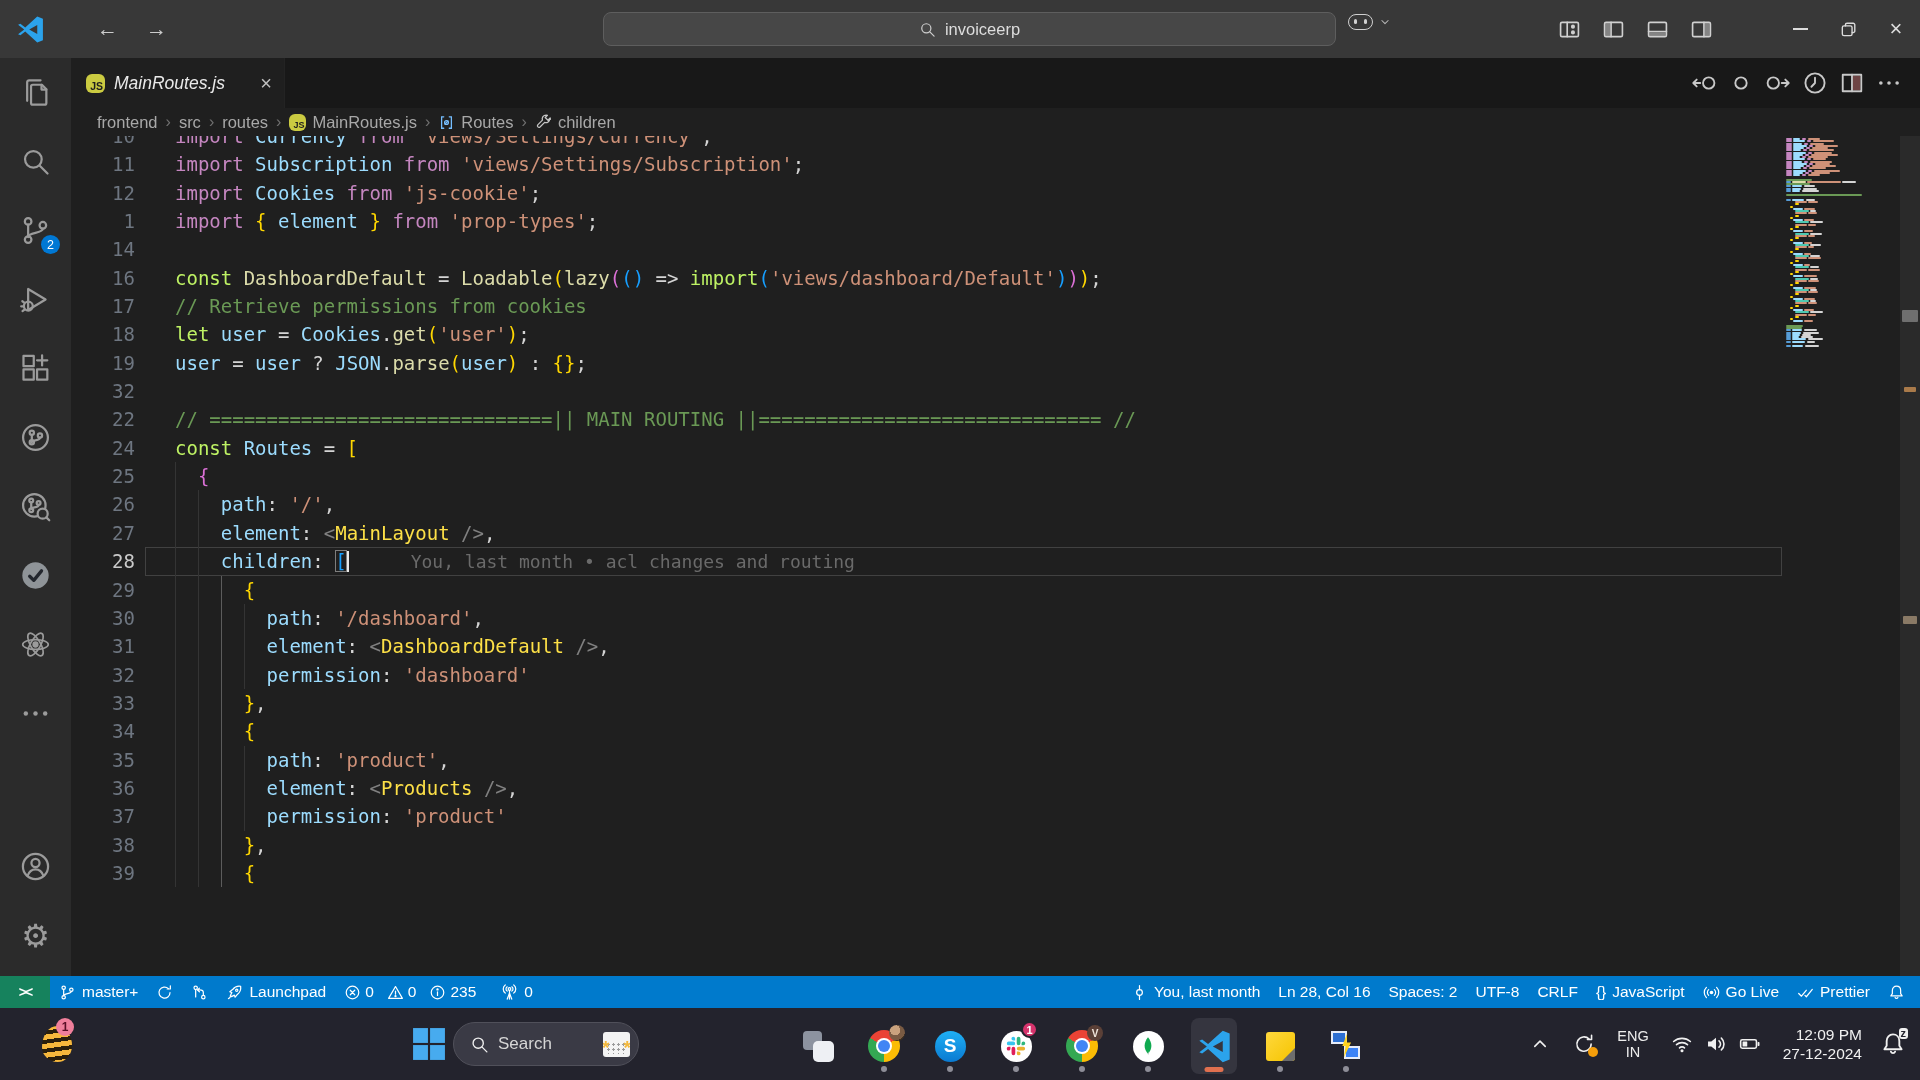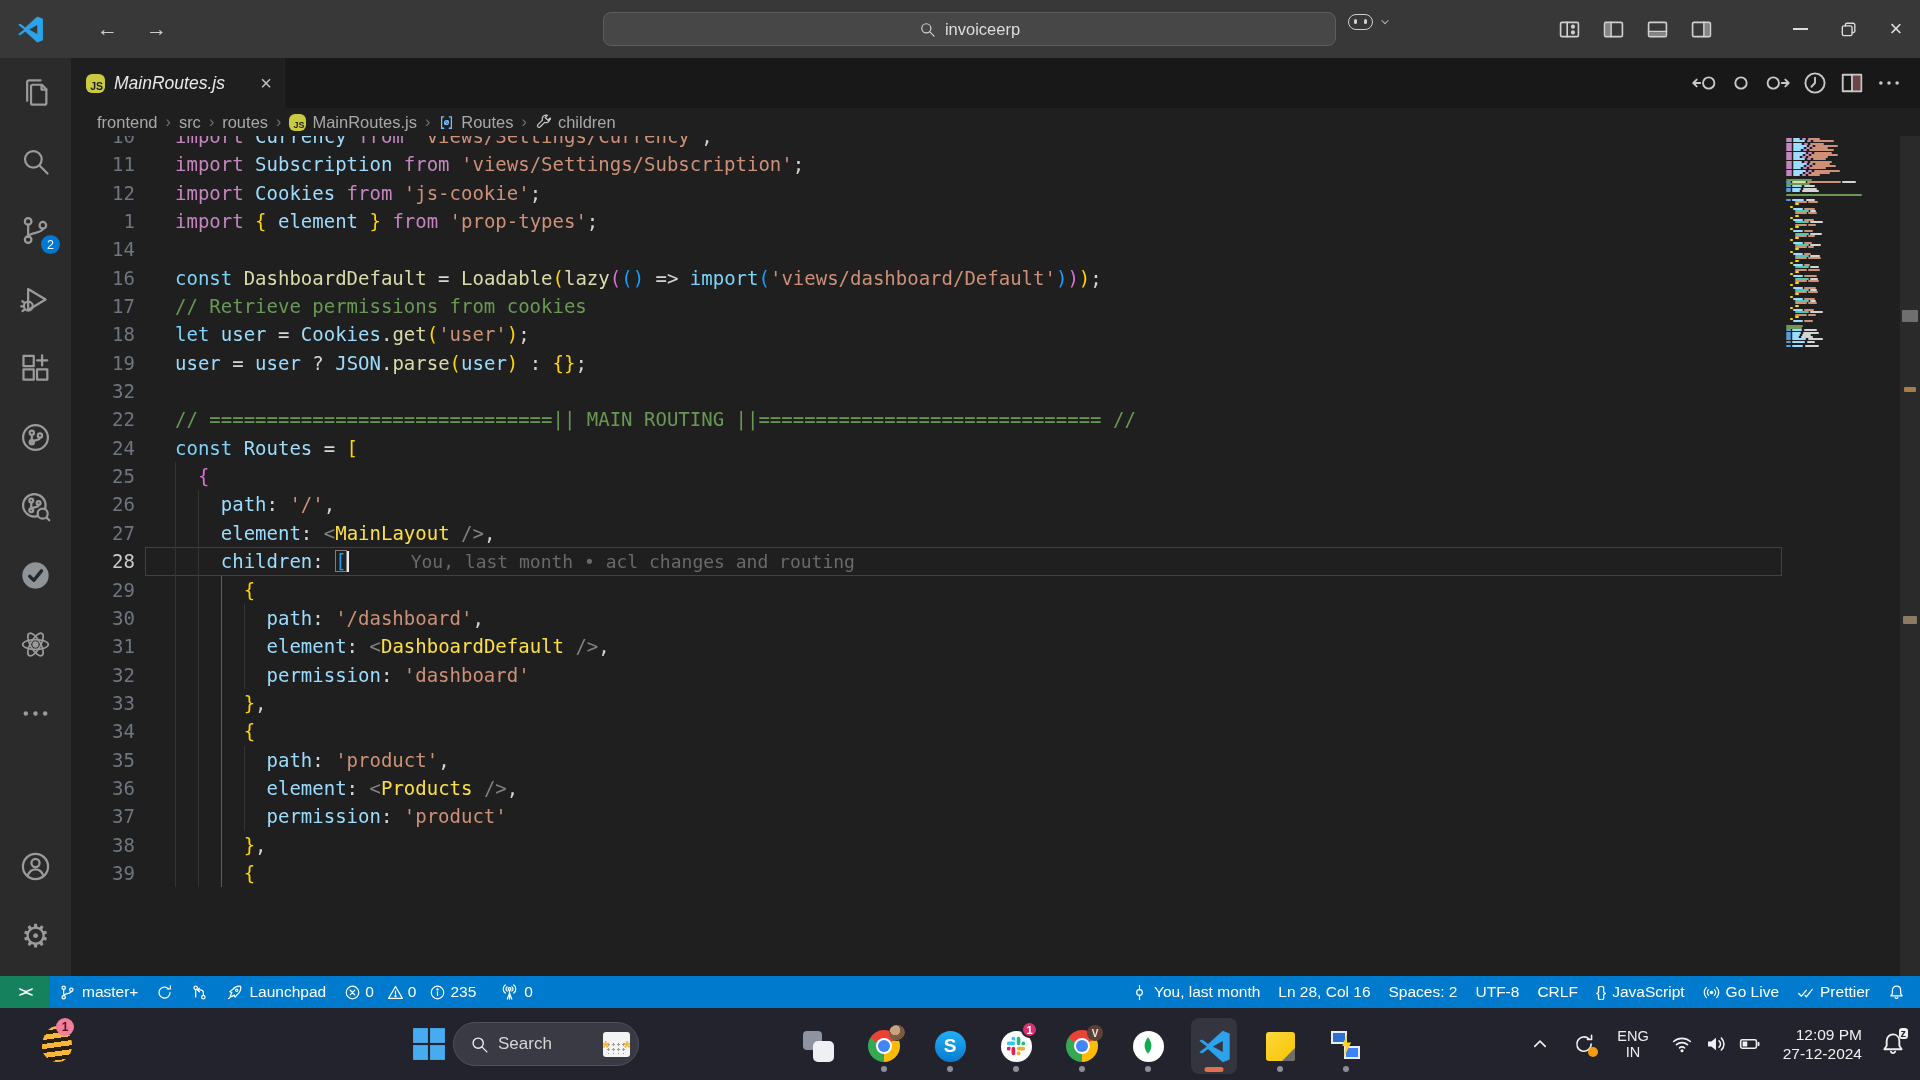--- a/index.html
+++ b/index.html
@@ -61,21 +61,21 @@
   .editor{position:absolute;left:71px;top:136px;width:1715px;height:840px;background:#1f1f1f;overflow:hidden;
     font-family:"DejaVu Sans Mono",monospace;font-size:19px;}
   .code-lines{margin-top:-14px;}
   .line{display:flex;height:28.35px;line-height:28.35px;position:relative;white-space:pre;}
   .lnum{width:64px;flex:none;text-align:right;color:#6e7681;user-select:none;}
   .line.current .lnum{color:#c9c9c9;}
   .line.current::before{content:"";position:absolute;left:74px;right:4px;top:0;bottom:0;border:1px solid #414141;pointer-events:none;}
   .lcontent{margin-left:40px;position:relative;flex:1;}
   .guide{position:absolute;top:0;bottom:0;width:1px;background:#343434;}
   .guide.active{background:#5c5c5c;}
-  .tk-kw{color:#C586C0}.tk-kw2{color:#7dd3fc}.tk-var{color:#9CDCFE}.tk-fn{color:#DCDCAA}.tk-str{color:#CE9178}
+  .tk-kw{color:#C586C0}.tk-kw2{color:#bef264}.tk-var{color:#9CDCFE}.tk-fn{color:#DCDCAA}.tk-str{color:#CE9178}
   .tk-cmt{color:#6A9955}.tk-type{color:#fde047}.tk-pun{color:#D4D4D4}.tk-op{color:#D4D4D4}
   .tk-b1{color:#FFD700}.tk-b2{color:#DA70D6}.tk-b3{color:#179FFF}.tk-tag{color:#808080}
   .bracket-match{outline:1px solid #7e7e7e;outline-offset:-1px;}
   .caret{display:inline-block;width:2px;height:21px;background:#eaeaea;vertical-align:-4px;}
   .blame{color:#6a6a6a;margin-left:62px;font-size:18px;}
 
   
   .minimap{position:absolute;left:1786px;top:136px;width:90px;height:840px;background:#1f1f1f;padding-top:2px;}
   .mm-row{height:2px;margin-bottom:0.25px;position:relative;}
   .mm-seg{position:absolute;top:0;height:2px;border-radius:1px;}

